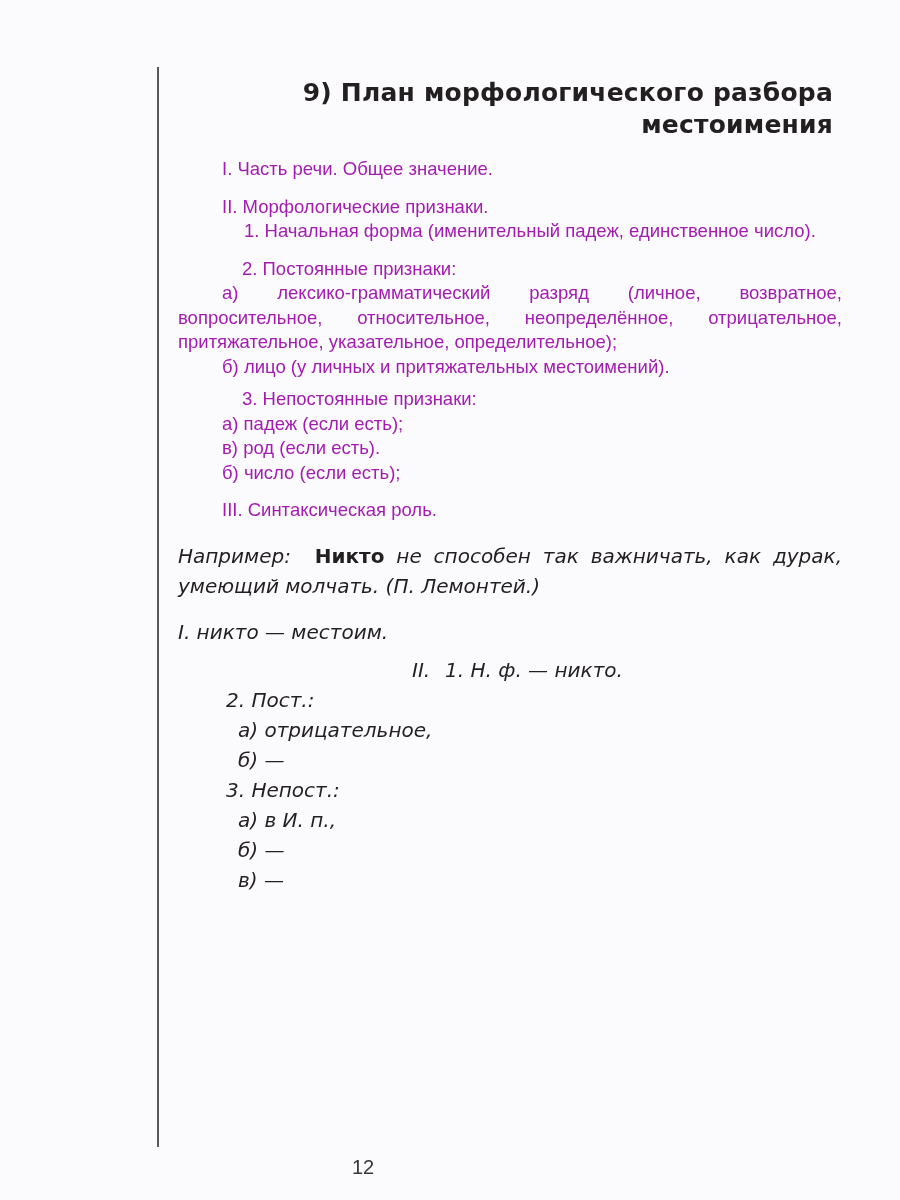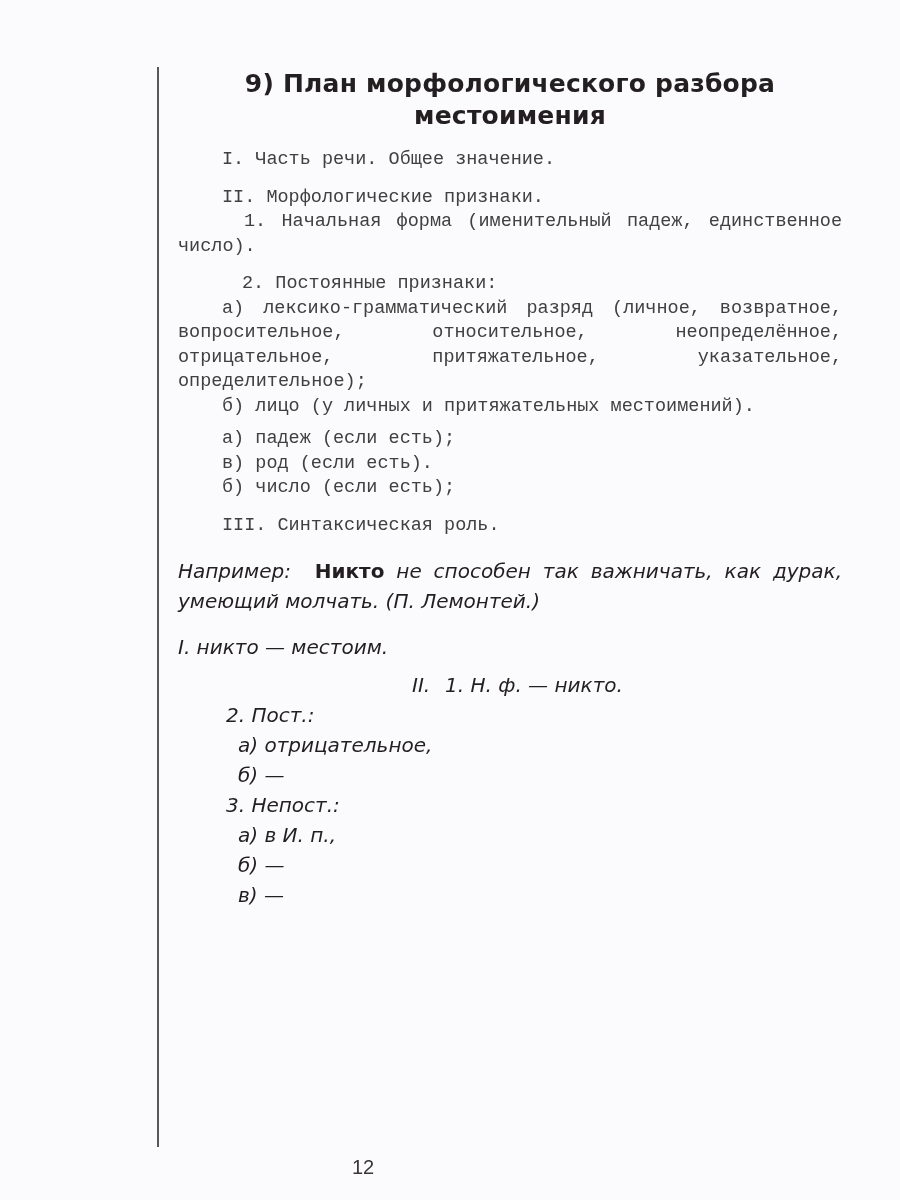--- a/index.html
+++ b/index.html
@@ -9,25 +9,25 @@
       position: relative;
       color: #231f20;
       font-family: "Liberation Sans", sans-serif;
     }
     .margin-line {
       position: absolute; left: 157px; top: 67px; width: 2px; height: 1080px;
       background: #5a5658;
     }
     .page { position: absolute; left: 178px; top: 68px; width: 664px; }
     h1 {
-      margin: 0; text-align: center;
+      margin: 9px; text-align: right;
       font-family: "DejaVu Sans", sans-serif; font-weight: bold;
       font-size: 25px; line-height: 32px; letter-spacing: 0.2px; color: #231f20;
     }
-    .plan { font-family: Liberation Mono, monospace; font-size: 18.5px; line-height: 24.5px; color: #404040; }
+    .plan { font-family: Liberation Sans, sans-serif; font-size: 18.5px; line-height: 24.5px; color: #a21caf; }
     .plan p { margin: 0; }
     .gap { height: 13px; }
     .in1 { padding-left: 44px; }
     .in3 { padding-left: 64px; }
     .just { text-align: justify; }
     .ex { font-family: "DejaVu Sans", sans-serif; font-style: italic; font-size: 20px; line-height: 30px; color: #231f20; }
     .ex p { margin: 0; }
     .ex b { font-style: normal; font-weight: bold; }
     .ex .u { text-decoration: underline; text-underline-offset: 4px; }
     .roman2 { display: inline-block; width: 48px; }
@@ -49,20 +49,21 @@
   <div class="plan" style="margin-top:16px;">
     <p class="in1">I. Часть речи. Общее значение.</p>
     <div class="gap"></div>
     <p class="in1">II. Морфологические признаки.</p>
     <p class="just" style="text-indent:66px;">1. Начальная форма (именительный падеж, единственное число).</p>
     <div class="gap"></div>
     <p class="in3">2. Постоянные признаки:</p>
     <p class="just" style="text-indent:44px;">а) лексико-грамматический разряд (личное, возвратное, вопросительное, относительное, неопределённое, отрицательное, притяжательное, указательное, определительное);</p>
     <p class="in1">б) лицо (у личных и притяжательных местоимений).</p>
     <div class="gap" style="height:8px;"></div>
+    <p class="in3">3. Непостоянные признаки:</p>
     <p class="in1">а) падеж (если есть);</p>
     <p class="in1">в) род (если есть).</p>
     <p class="in1">б) число (если есть);</p>
     <div class="gap"></div>
     <p class="in1">III. Синтаксическая роль.</p>
   </div>
 
   <div class="ex" style="margin-top:18px;">
     <p class="just">
       <span>Например:</span>&nbsp;

